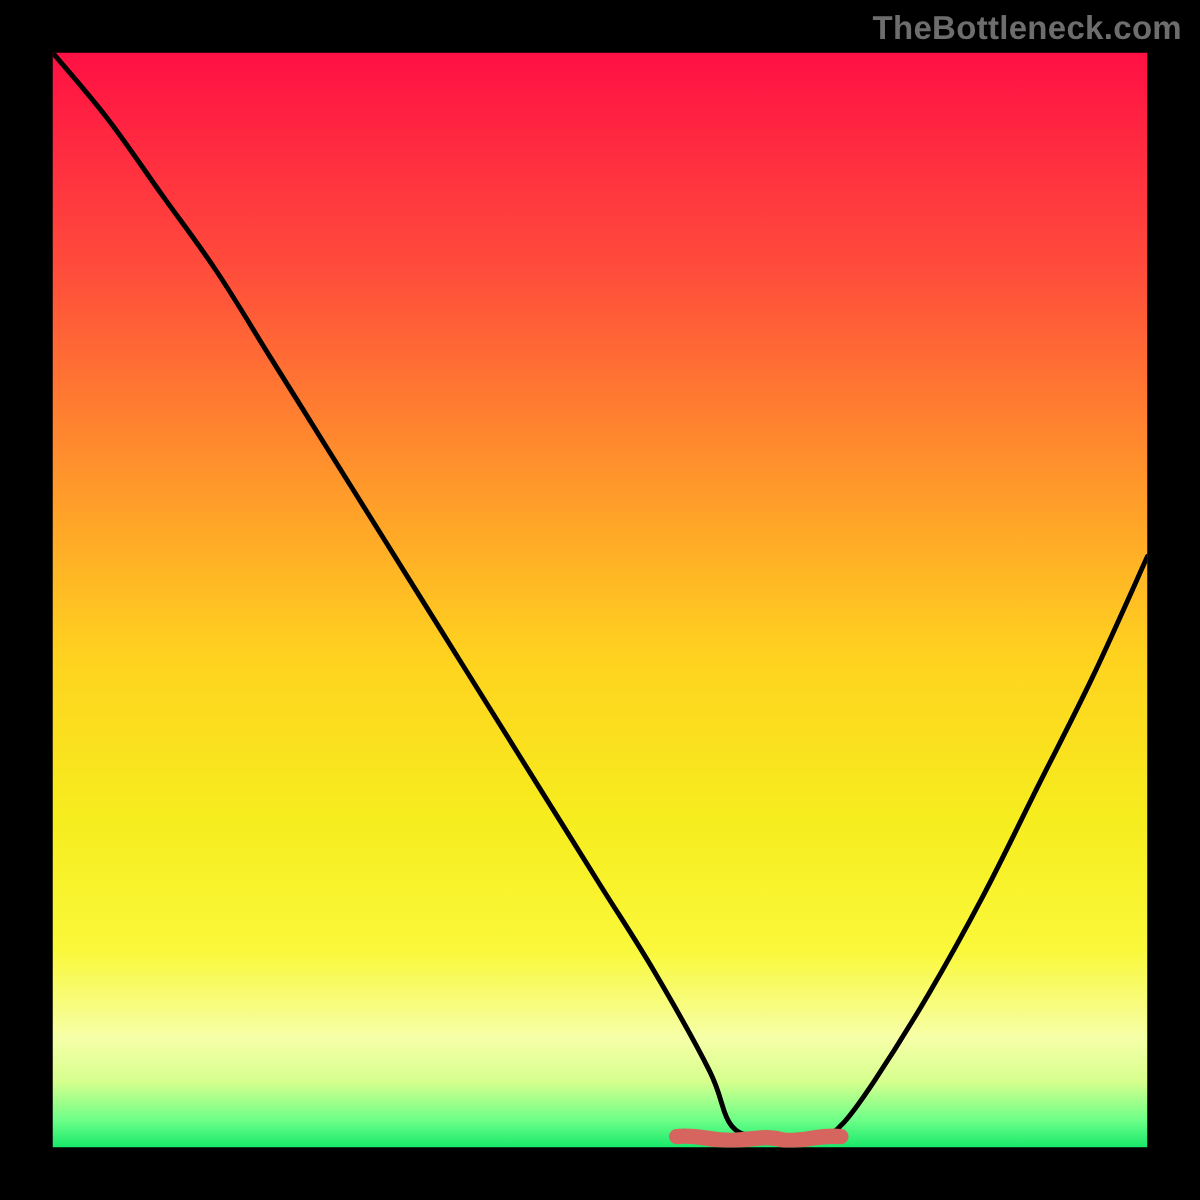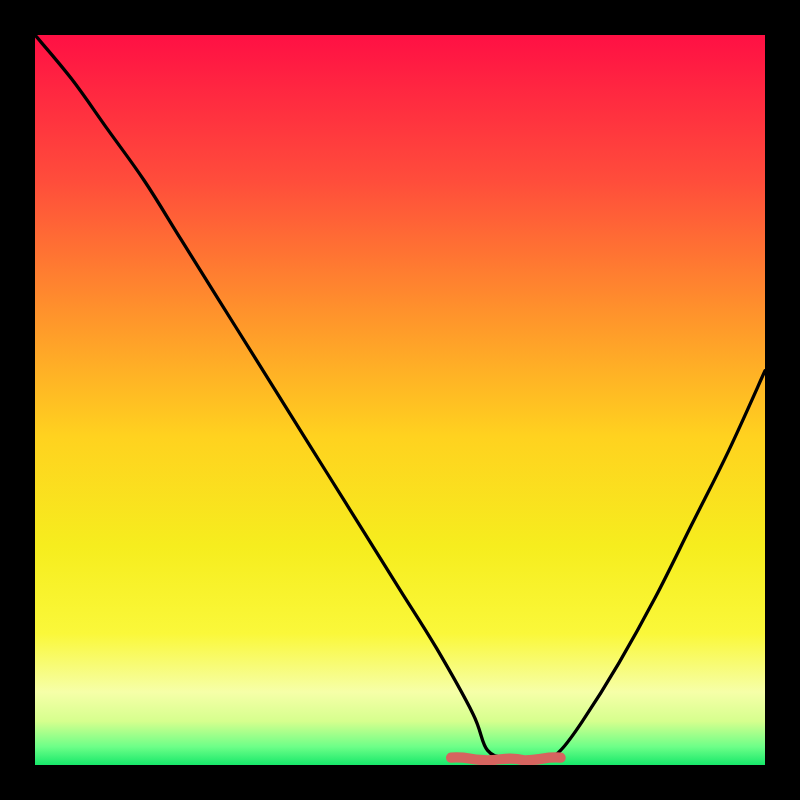--- a/index.html
+++ b/index.html
@@ -45,20 +45,21 @@
     font-size: 22px;
     font-weight: 600;
     color: #6d6d6d;
     letter-spacing: 0.2px;
   }
 </style>
 </head>
 <body>
 
 <div class="frame">
+  <div class="watermark">TheBottleneck.com</div>
 
   <div class="plot-area">
     <svg class="gradient-bg" viewBox="0 0 100 100" preserveAspectRatio="none">
       <defs>
         <linearGradient id="bg-grad" x1="0" y1="0" x2="0" y2="1">
             <stop offset="0.00%" stop-color="#ff1044"></stop>
             <stop offset="20.00%" stop-color="#ff4d3b"></stop>
             <stop offset="40.00%" stop-color="#ff9a2a"></stop>
             <stop offset="55.00%" stop-color="#ffd21f"></stop>
             <stop offset="70.00%" stop-color="#f6ed1e"></stop>

